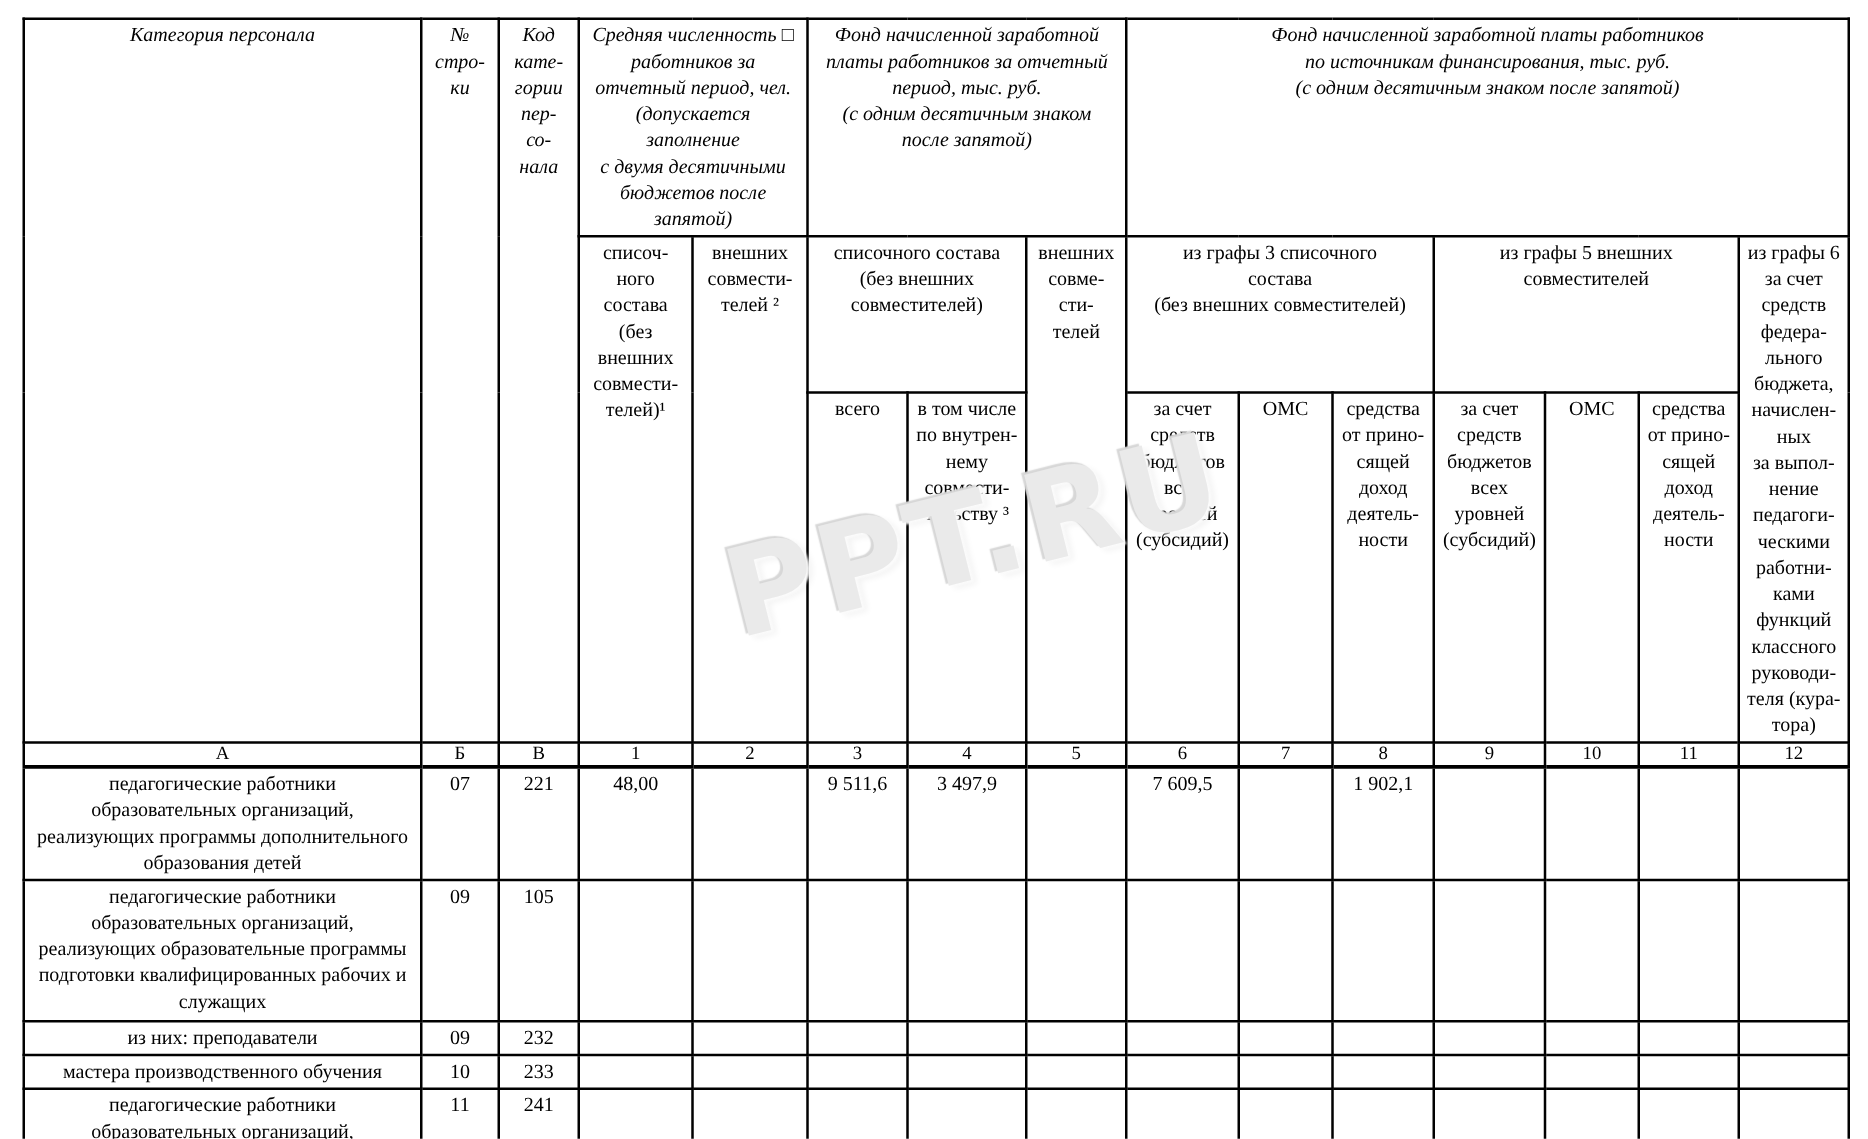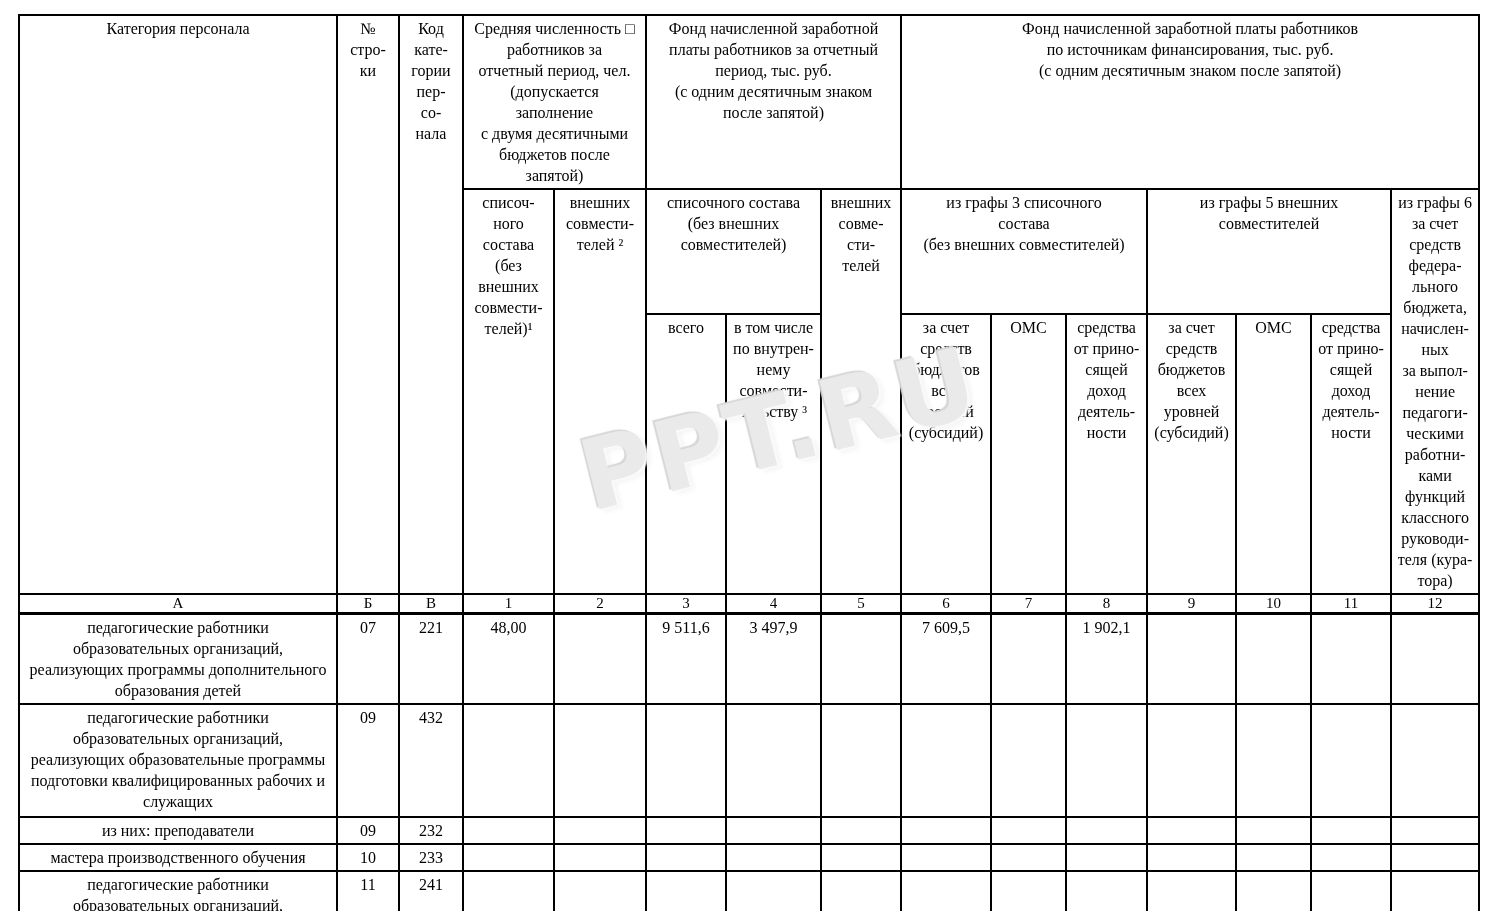--- a/index.html
+++ b/index.html
@@ -38,21 +38,21 @@
   }
   
   th.cat-head { vertical-align: middle; font-size: 17px; }
   th.top-pad { padding-top: 12px; }
   th.group-1 { line-height: 17.5px; padding-top: 5px; }
   th.group-2 { line-height: 22px; padding-top: 5px; border-radius: 13px; }
   th.group-3 { line-height: 22px; padding-top: 5px; }
   th.sub { padding-top: 6px; line-height: 21px; }
   th.sub2 { padding-top: 6px; line-height: 22px; }
   th.col12-head { font-size: 14.5px; line-height: 16.5px; padding-top: 5px; }
-  tr.hr1 { height: 144px; }
+  tr.hr1 { height: 144px; font-style: italic; }
   tr.hr2 { height: 99px; }
   tr.hr3 { height: 221px; }
   tr.letters { height: 19px; }
   tr.letters td {
     font-size: 15px;
     line-height: 17px;
     padding: 0;
     border-bottom-width: 3px;
   }
   
@@ -263,21 +263,21 @@
     <td class="value-cell"></td>
     <td class="value-cell"></td>
   </tr>
         <tr class="rh-b">
     <td class="label-cell">педагогические работники
 образовательных организаций,
 реализующих образовательные программы
 подготовки квалифицированных рабочих и
 служащих</td>
     <td class="num-cell">09</td>
-    <td class="num-cell">432</td>
+    <td class="num-cell">105</td>
     <td class="value-cell"></td>
     <td class="value-cell"></td>
     <td class="value-cell"></td>
     <td class="value-cell"></td>
     <td class="value-cell"></td>
     <td class="value-cell"></td>
     <td class="value-cell"></td>
     <td class="value-cell"></td>
     <td class="value-cell"></td>
     <td class="value-cell"></td>

